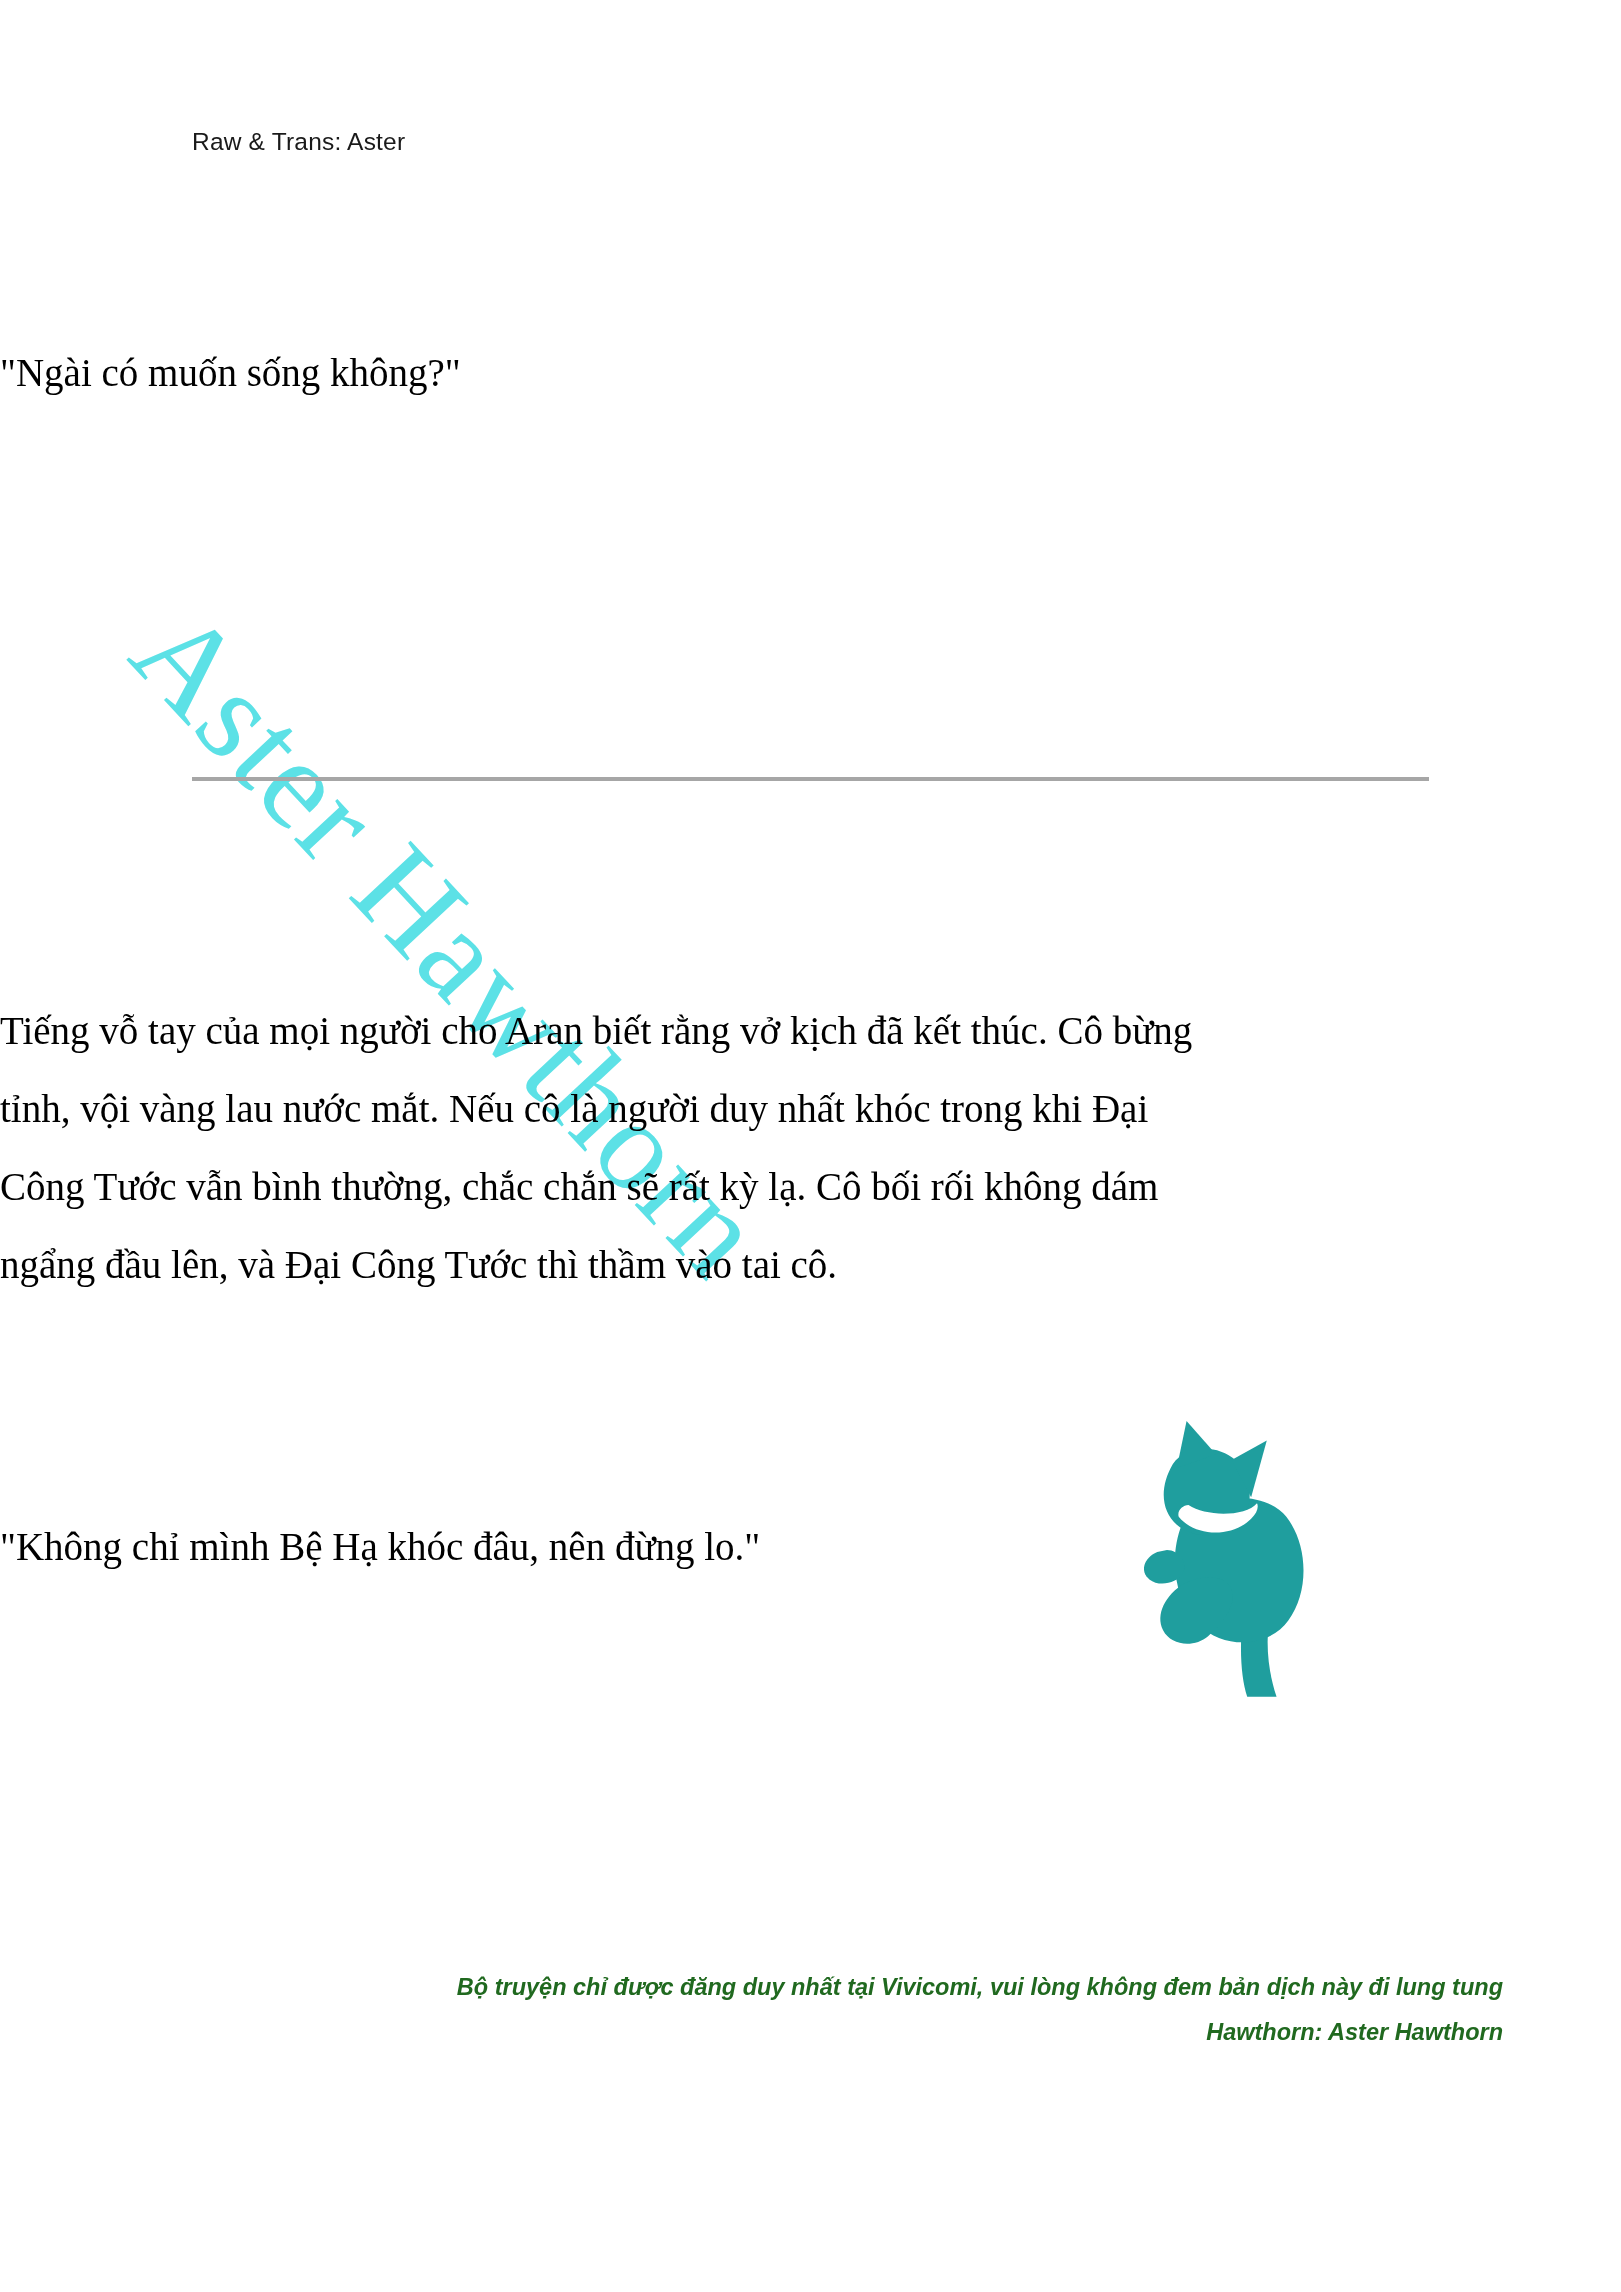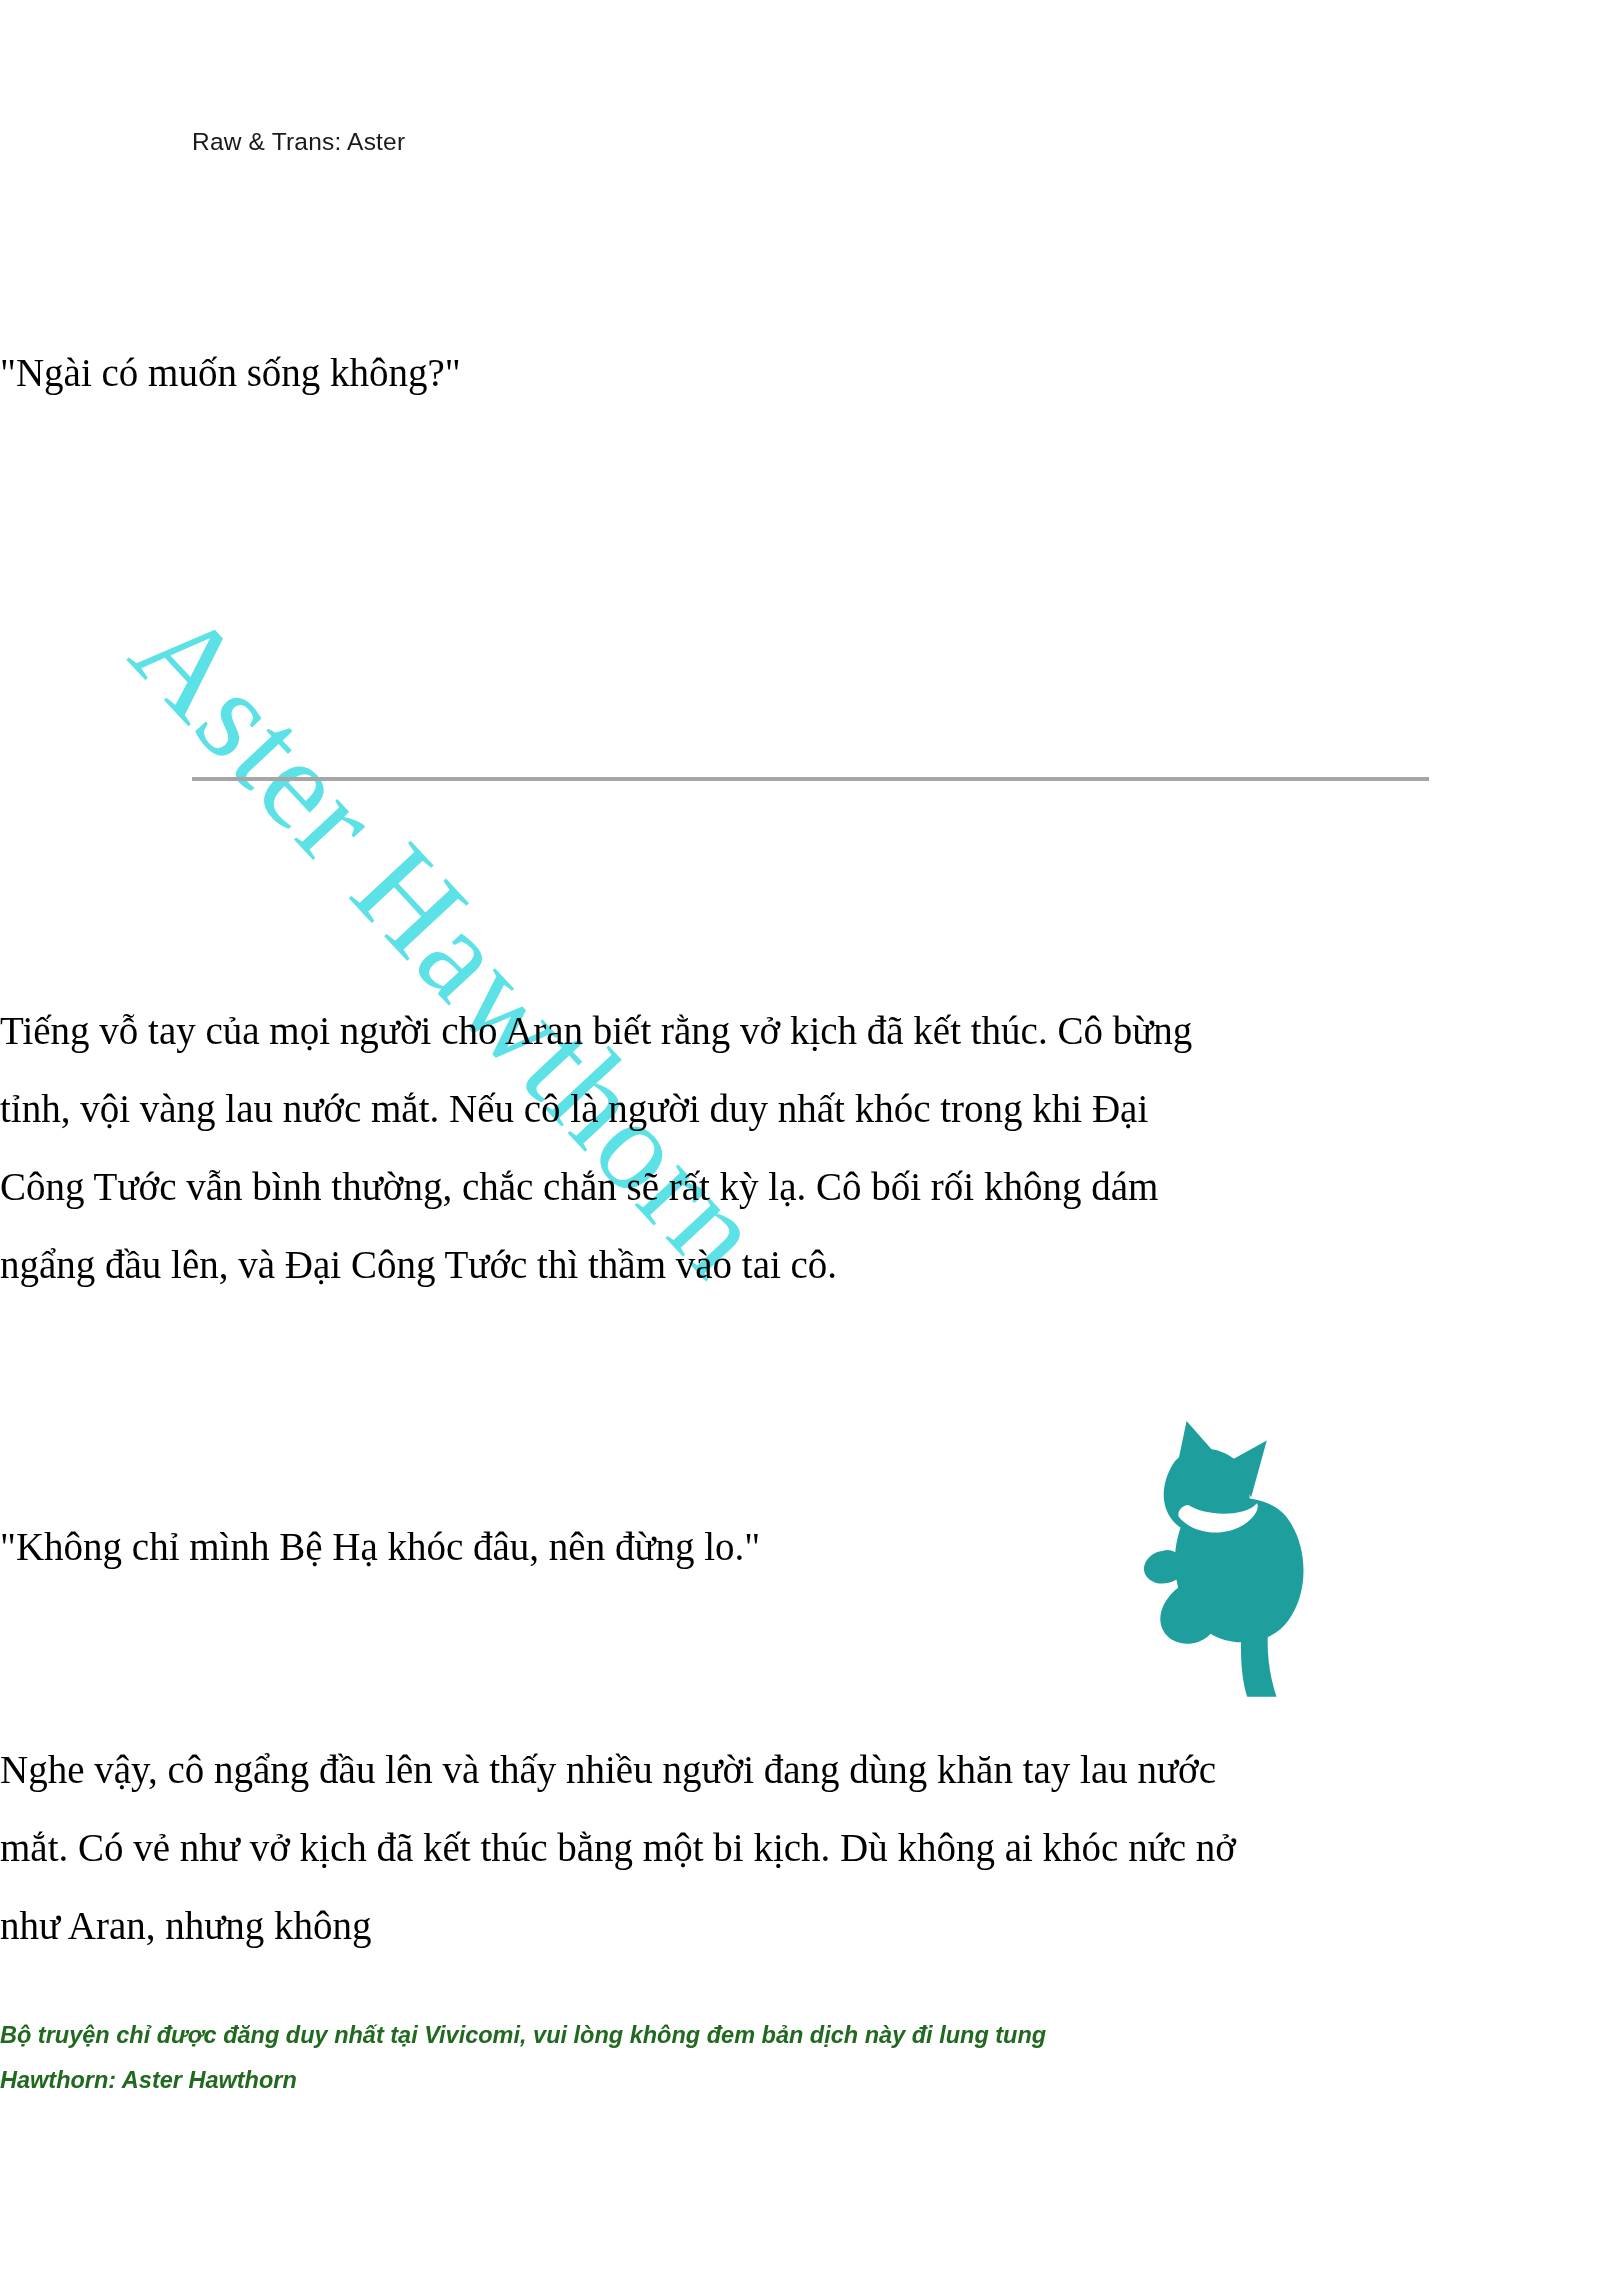--- a/index.html
+++ b/index.html
@@ -74,23 +74,23 @@
     left: 1122px;
     top: 1377px;
     width: 225px;
     height: 294px;
   }
 
   
   .footer {
     position: absolute;
     left: 0;
-    top: 1983px;
+    top: 1935px;
     width: 1503px;
-    text-align: left;
+    text-align: right;
   }
   .footer-line {
     font-family: "Liberation Sans", "DejaVu Sans", sans-serif;
     font-weight: bold;
     font-style: italic;
     font-size: 23.5px;
     color: #20691f;
     line-height: 45px;
     white-space: nowrap;
   }
@@ -127,21 +127,20 @@
 
   <div class="para para-quote1">"Ngài có muốn sống không?"</div>
 
 
   <div class="divider"></div>
 
   <div class="para para-body1">Tiếng vỗ tay của mọi người cho Aran biết rằng vở kịch đã kết thúc. Cô bừng tỉnh, vội vàng lau nước mắt. Nếu cô là người duy nhất khóc trong khi Đại Công Tước vẫn bình thường, chắc chắn sẽ rất kỳ lạ. Cô bối rối không dám ngẩng đầu lên, và Đại Công Tước thì thầm vào tai cô.</div>
 
   <div class="para para-quote2">"Không chỉ mình Bệ Hạ khóc đâu, nên đừng lo."</div>
 
-  <div class="para para-body2">Nghe vậy, cô ngẩng đầu lên và thấy nhiều người đang dùng khăn tay lau nước mắt. Có vẻ như vở kịch đã kết thúc bằng một bi kịch. Dù không ai khóc nức nở như Aran, nhưng không</div>
 
   <div class="cat">
     <svg viewBox="0 0 230 300" width="225" height="294">
       <g fill="#1f9e9e">
 
         <path d="M123 218 C120 250 122 278 128 296 L158 296 C150 272 147 246 150 220 Z"></path>
 
         <path d="M62 118 C48 150 52 196 78 222 C104 248 150 246 170 218
                  C192 188 190 140 168 112 C146 84 84 86 62 118 Z"></path>
 

